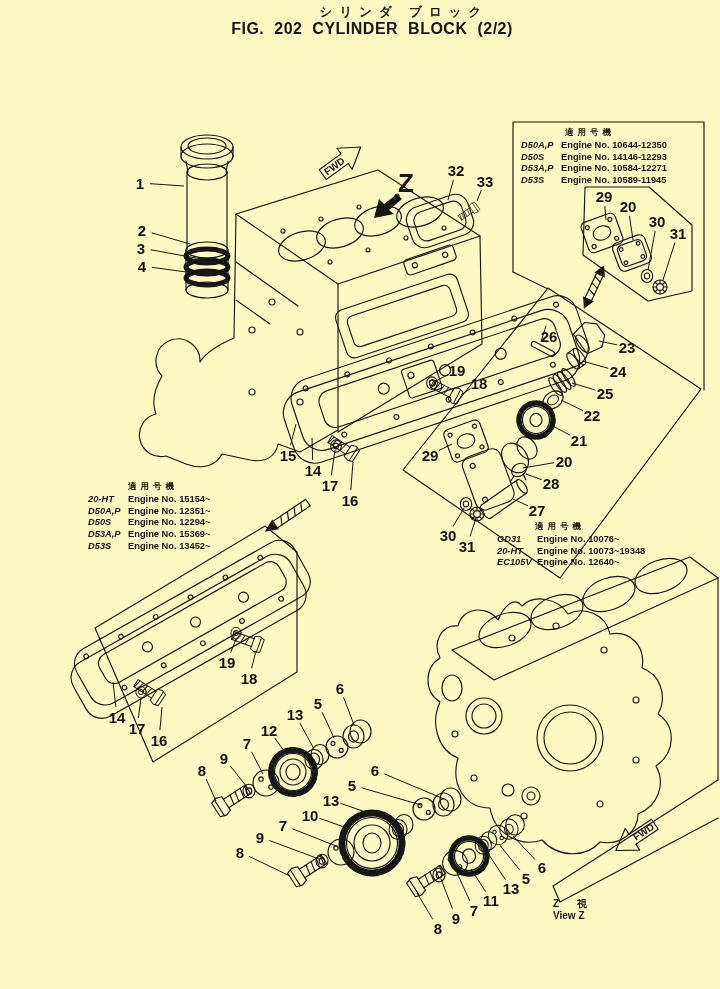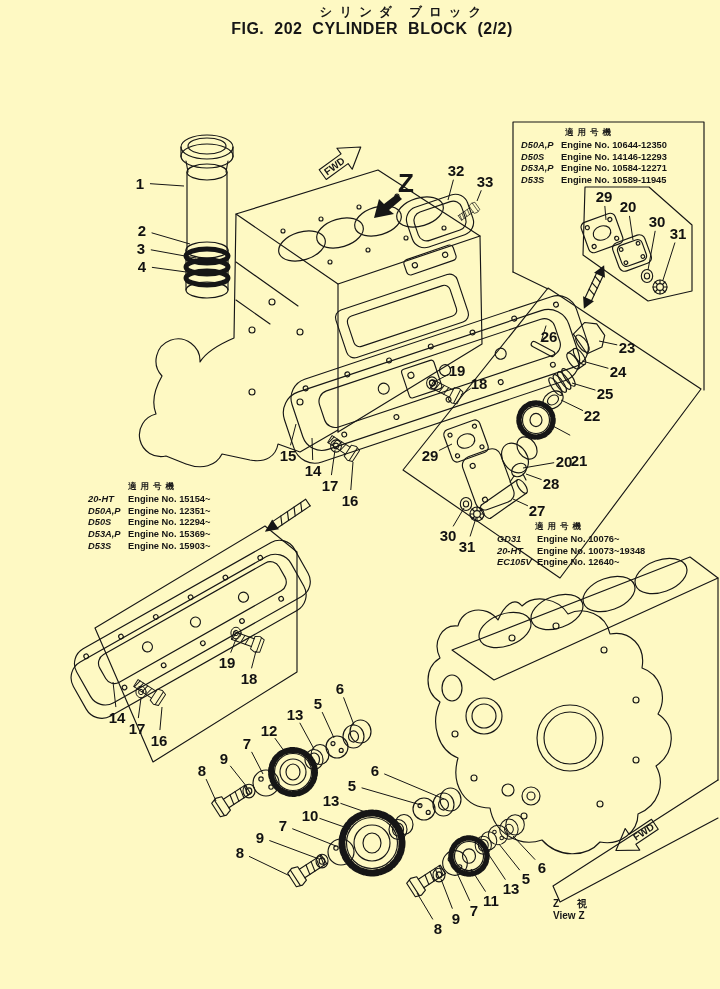--- a/index.html
+++ b/index.html
@@ -446,21 +446,21 @@
       <div class="callout" style="left: 288px; top: 455px;">15</div>
       <div class="callout" style="left: 313px; top: 470px;">14</div>
       <div class="callout" style="left: 330px; top: 485px;">17</div>
       <div class="callout" style="left: 350px; top: 500px;">16</div>
       <div class="callout" style="left: 430px; top: 455px;">29</div>
       <div class="callout" style="left: 549px; top: 316px; margin-top: 20px;">26</div>
       <div class="callout" style="left: 627px; top: 347px;">23</div>
       <div class="callout" style="left: 618px; top: 371px;">24</div>
       <div class="callout" style="left: 605px; top: 393px;">25</div>
       <div class="callout" style="left: 592px; top: 415px;">22</div>
-      <div class="callout" style="left: 579px; top: 440px; margin-top: 20px;">21</div>
+      <div class="callout" style="left: 579px; top: 440px;">21</div>
       <div class="callout" style="left: 564px; top: 461px;">20</div>
       <div class="callout" style="left: 551px; top: 483px;">28</div>
       <div class="callout" style="left: 537px; top: 510px;">27</div>
       <div class="callout" style="left: 448px; top: 535px;">30</div>
       <div class="callout" style="left: 467px; top: 546px;">31</div>
       <div class="callout" style="left: 604px; top: 196px;">29</div>
       <div class="callout" style="left: 628px; top: 206px;">20</div>
       <div class="callout" style="left: 657px; top: 221px;">30</div>
       <div class="callout" style="left: 678px; top: 233px;">31</div>
       <div class="callout" style="left: 117px; top: 717px;">14</div>
@@ -500,21 +500,21 @@
         <div class="erow"><span class="mod">D53S</span><span>Engine No. 10589-11945</span></div>
       </div>
   </div>
   <div class="eng-table" style="left:88px;top:481px;">
     <div class="hdr" style="margin-left:40px;">適用号機</div>
     <div class="rows">
         <div class="erow"><span class="mod">20-HT</span><span>Engine No. 15154~</span></div>
         <div class="erow"><span class="mod">D50A,P</span><span>Engine No. 12351~</span></div>
         <div class="erow"><span class="mod">D50S</span><span>Engine No. 12294~</span></div>
         <div class="erow"><span class="mod">D53A,P</span><span>Engine No. 15369~</span></div>
-        <div class="erow"><span class="mod">D53S</span><span>Engine No. 15903~</span></div>
+        <div class="erow"><span class="mod">D53S</span><span>Engine No. 13452~</span></div>
       </div>
   </div>
   <div class="eng-table" style="left:497px;top:521px;">
     <div class="hdr" style="margin-left:38px;">適用号機</div>
     <div class="rows">
         <div class="erow"><span class="mod">GD31</span><span>Engine No. 10076~</span></div>
         <div class="erow"><span class="mod">20-HT</span><span>Engine No. 10073~19348</span></div>
         <div class="erow"><span class="mod">EC105V</span><span>Engine No. 12640~</span></div>
       </div>
   </div>

